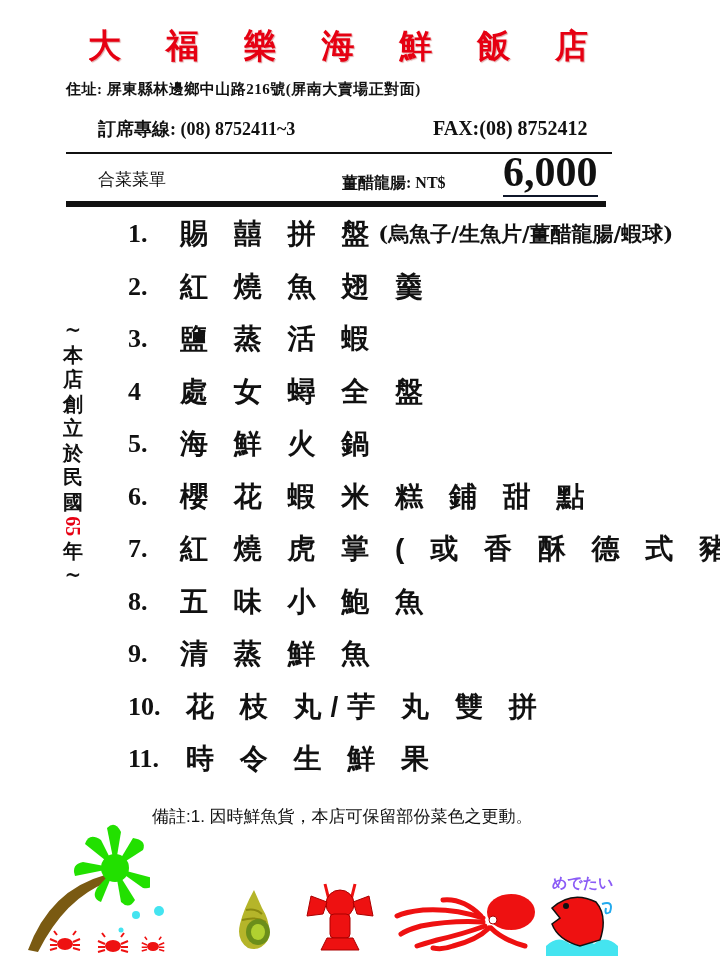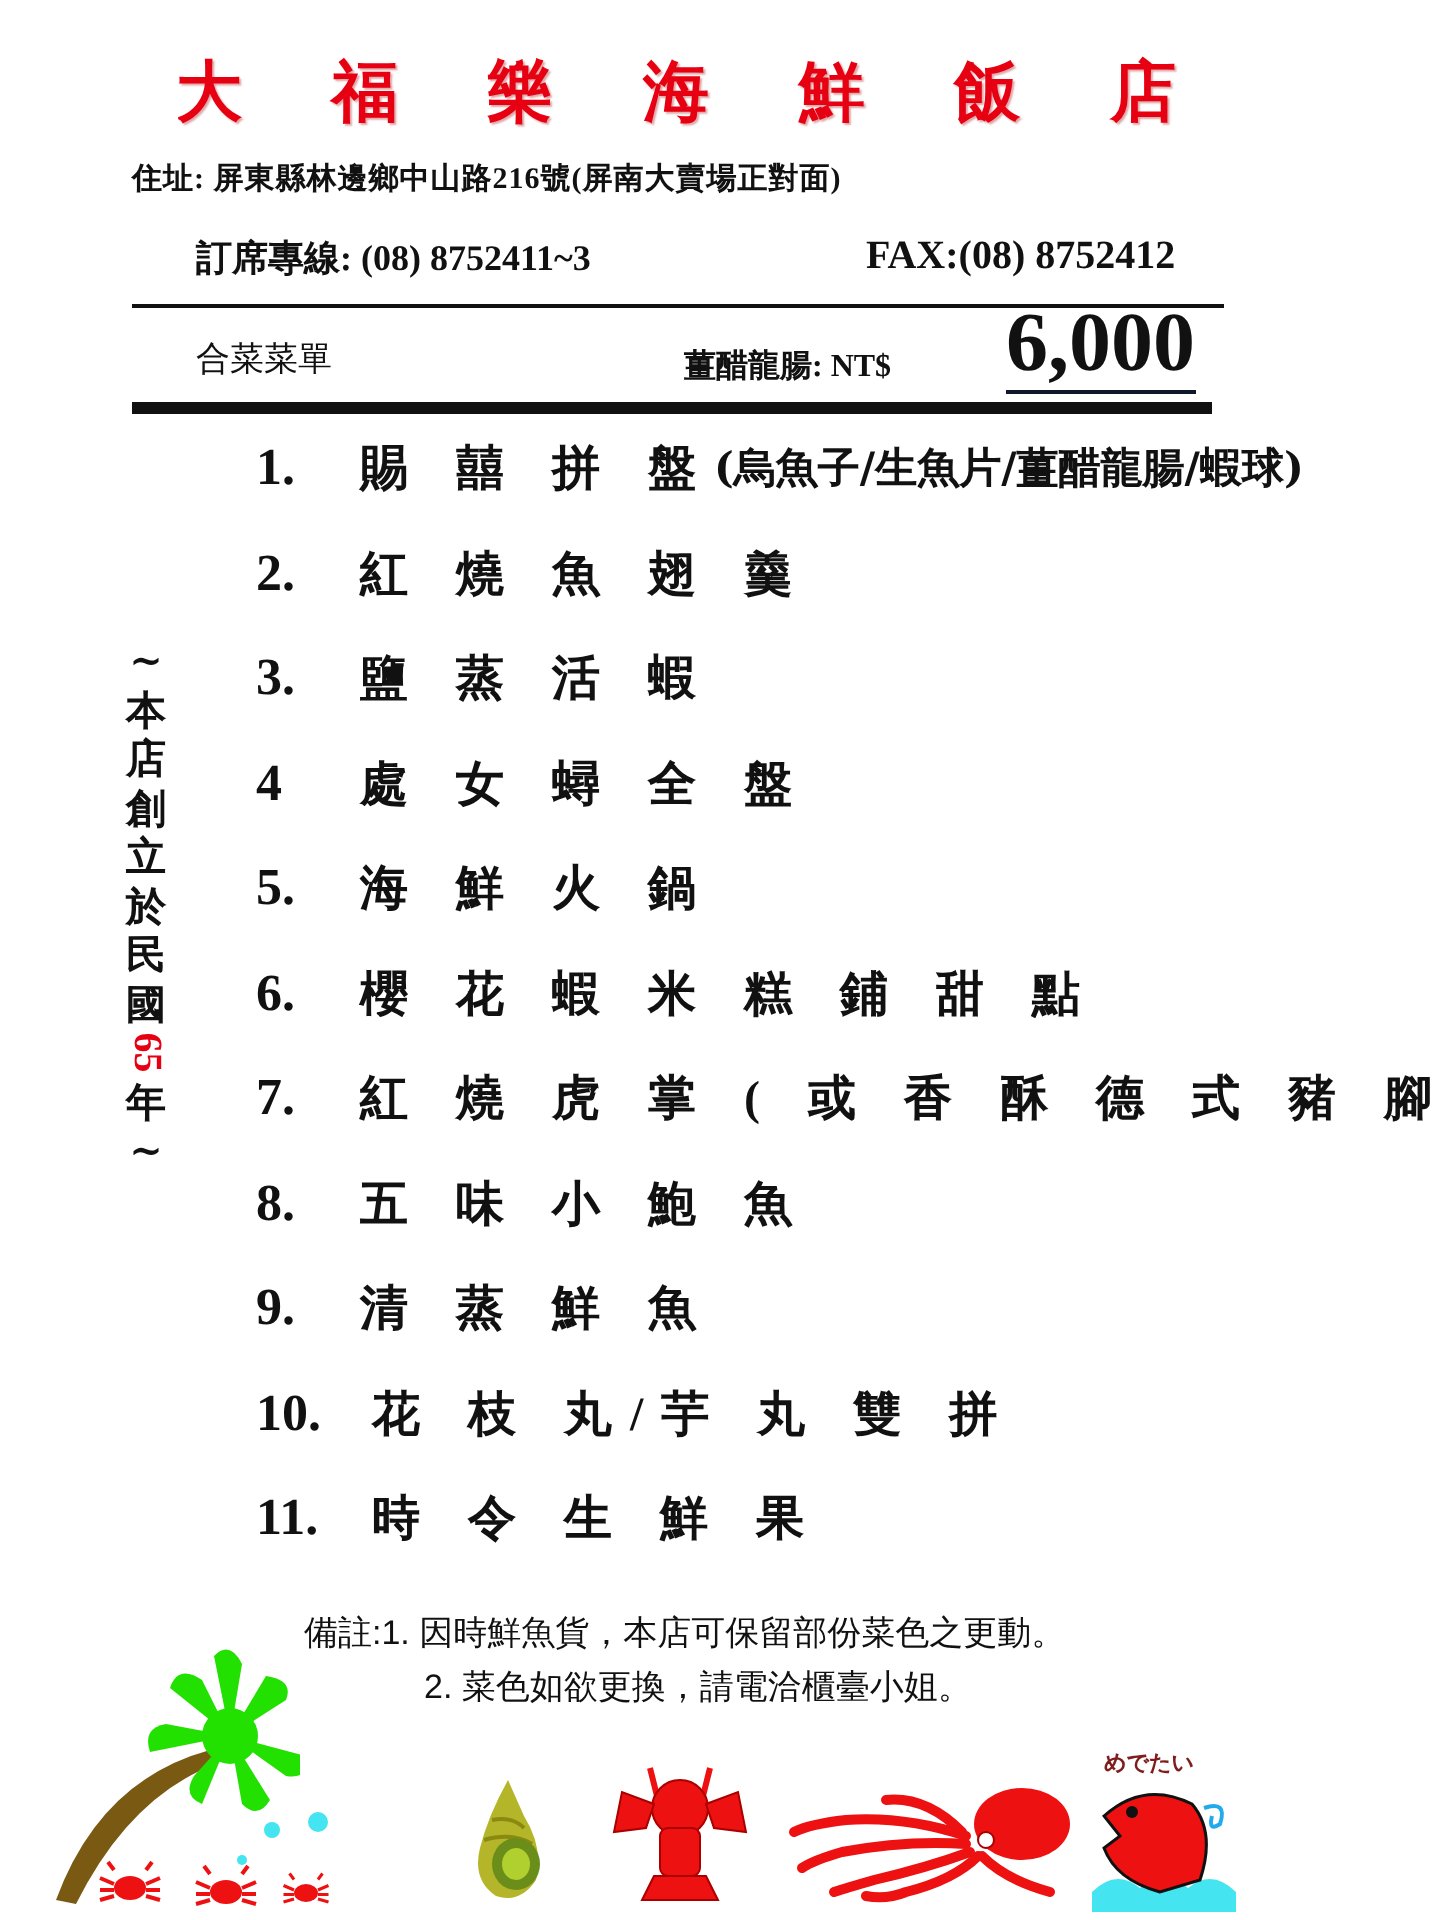--- a/index.html
+++ b/index.html
@@ -56,21 +56,21 @@
     .menu-list {
       position: absolute; left: 128px; top: 208px; margin: 0; padding: 0; list-style: none;
     }
     .menu-item {
       height: 52.5px; display: flex; align-items: center; white-space: nowrap;
       font-size: 26px; font-weight: bold;
       font-family: "Liberation Serif", "DejaVu Serif", serif;
     }
     .menu-num { display: inline-block; width: 52px; font-size: 26px; }
     .menu-num.wide { width: 58px; }
-    .menu-name { letter-spacing: 9px; font-family: Liberation Serif, serif; font-weight: bold; font-size: 24px; }
+    .menu-name { letter-spacing: 9px; font-family: Liberation Sans, sans-serif; font-weight: bold; font-size: 28px; }
     .menu-sub { letter-spacing: 0; font-size: 21px; font-family: "DejaVu Serif", serif; font-weight: bold; }
     .vertical-note {
       position: absolute; left: 60px; top: 318px; width: 26px;
       display: flex; flex-direction: column; align-items: center;
       font-size: 20px; font-weight: bold; line-height: 24.5px;
       font-family: "DejaVu Serif", serif;
     }
     .vertical-note .red { color: #e60012; transform: rotate(90deg); display: inline-block; font-family: "Liberation Serif", serif; }
     .remarks {
       position: absolute; left: 152px; top: 803px; font-size: 17px;
@@ -159,21 +159,20 @@
   <span>於</span>
   <span>民</span>
   <span>國</span>
   <span class="red">65</span>
   <span>年</span>
   <span>~</span>
 </div>
 
 <div class="remarks">
   <div>備註:1. 因時鮮魚貨，本店可保留部份菜色之更動。</div>
-  <div class="line2">2. 菜色如欲更換，請電洽櫃臺小姐。</div>
 </div>
 
 <svg class="art" style="left:20px;top:820px" width="130" height="135" viewBox="0 0 130 135">
   <path d="M8 130 Q30 70 85 55 L88 62 Q45 78 18 132 Z" fill="#7a5a12"></path>
   <g fill="#22e000" transform="translate(95,48)">
     <path d="M0 0 L-8 -40 Q0 -48 6 -36 Z"></path>
     <path d="M0 0 L18 -30 Q32 -28 28 -18 Z"></path>
     <path d="M0 0 L38 10 Q40 22 28 20 Z"></path>
     <path d="M0 0 L20 32 Q14 42 6 34 Z"></path>
     <path d="M0 0 L-14 34 Q-24 30 -18 20 Z"></path>
@@ -220,19 +219,19 @@
     <path d="M90 28 Q60 18 30 20 Q12 22 4 26"></path>
     <path d="M90 32 Q60 30 28 36 Q14 40 8 44"></path>
     <path d="M92 36 Q70 44 44 50 Q30 54 24 56"></path>
     <path d="M96 38 Q84 50 60 56 Q50 60 40 58"></path>
     <path d="M98 38 Q110 50 132 56"></path>
     <path d="M88 26 Q70 8 50 10"></path>
   </g>
   <ellipse cx="118" cy="22" rx="24" ry="18" fill="#ee1111"></ellipse>
   <circle cx="100" cy="30" r="4" fill="#ffffff" stroke="#aa0000"></circle>
 </svg>
-<div class="art" style="left:552px;top:874px;color:#7f1d1d;font-size:11px;font-weight:bold;font-family:'DejaVu Sans',sans-serif;">めでたい</div>
+<div class="art" style="left:552px;top:874px;color:#8b5cf6;font-size:15px;font-weight:bold;font-family:'DejaVu Sans',sans-serif;">めでたい</div>
 <svg class="art" style="left:544px;top:890px" width="76" height="66" viewBox="0 0 76 66">
   <path d="M2 56 Q14 44 26 54 Q38 44 50 54 Q62 44 74 56 L74 66 L2 66 Z" fill="#44e4f0"></path>
   <path d="M8 18 Q28 0 52 12 Q64 26 56 50 L36 56 Q14 50 8 34 L16 28 Z" fill="#ee1111" stroke="#111" stroke-width="1.5"></path>
   <circle cx="22" cy="16" r="3" fill="#111"></circle>
   <path d="M58 14 Q70 10 66 22 Q60 26 62 18" stroke="#22aaee" stroke-width="2" fill="none"></path>
 </svg>
 
 </body></html>

